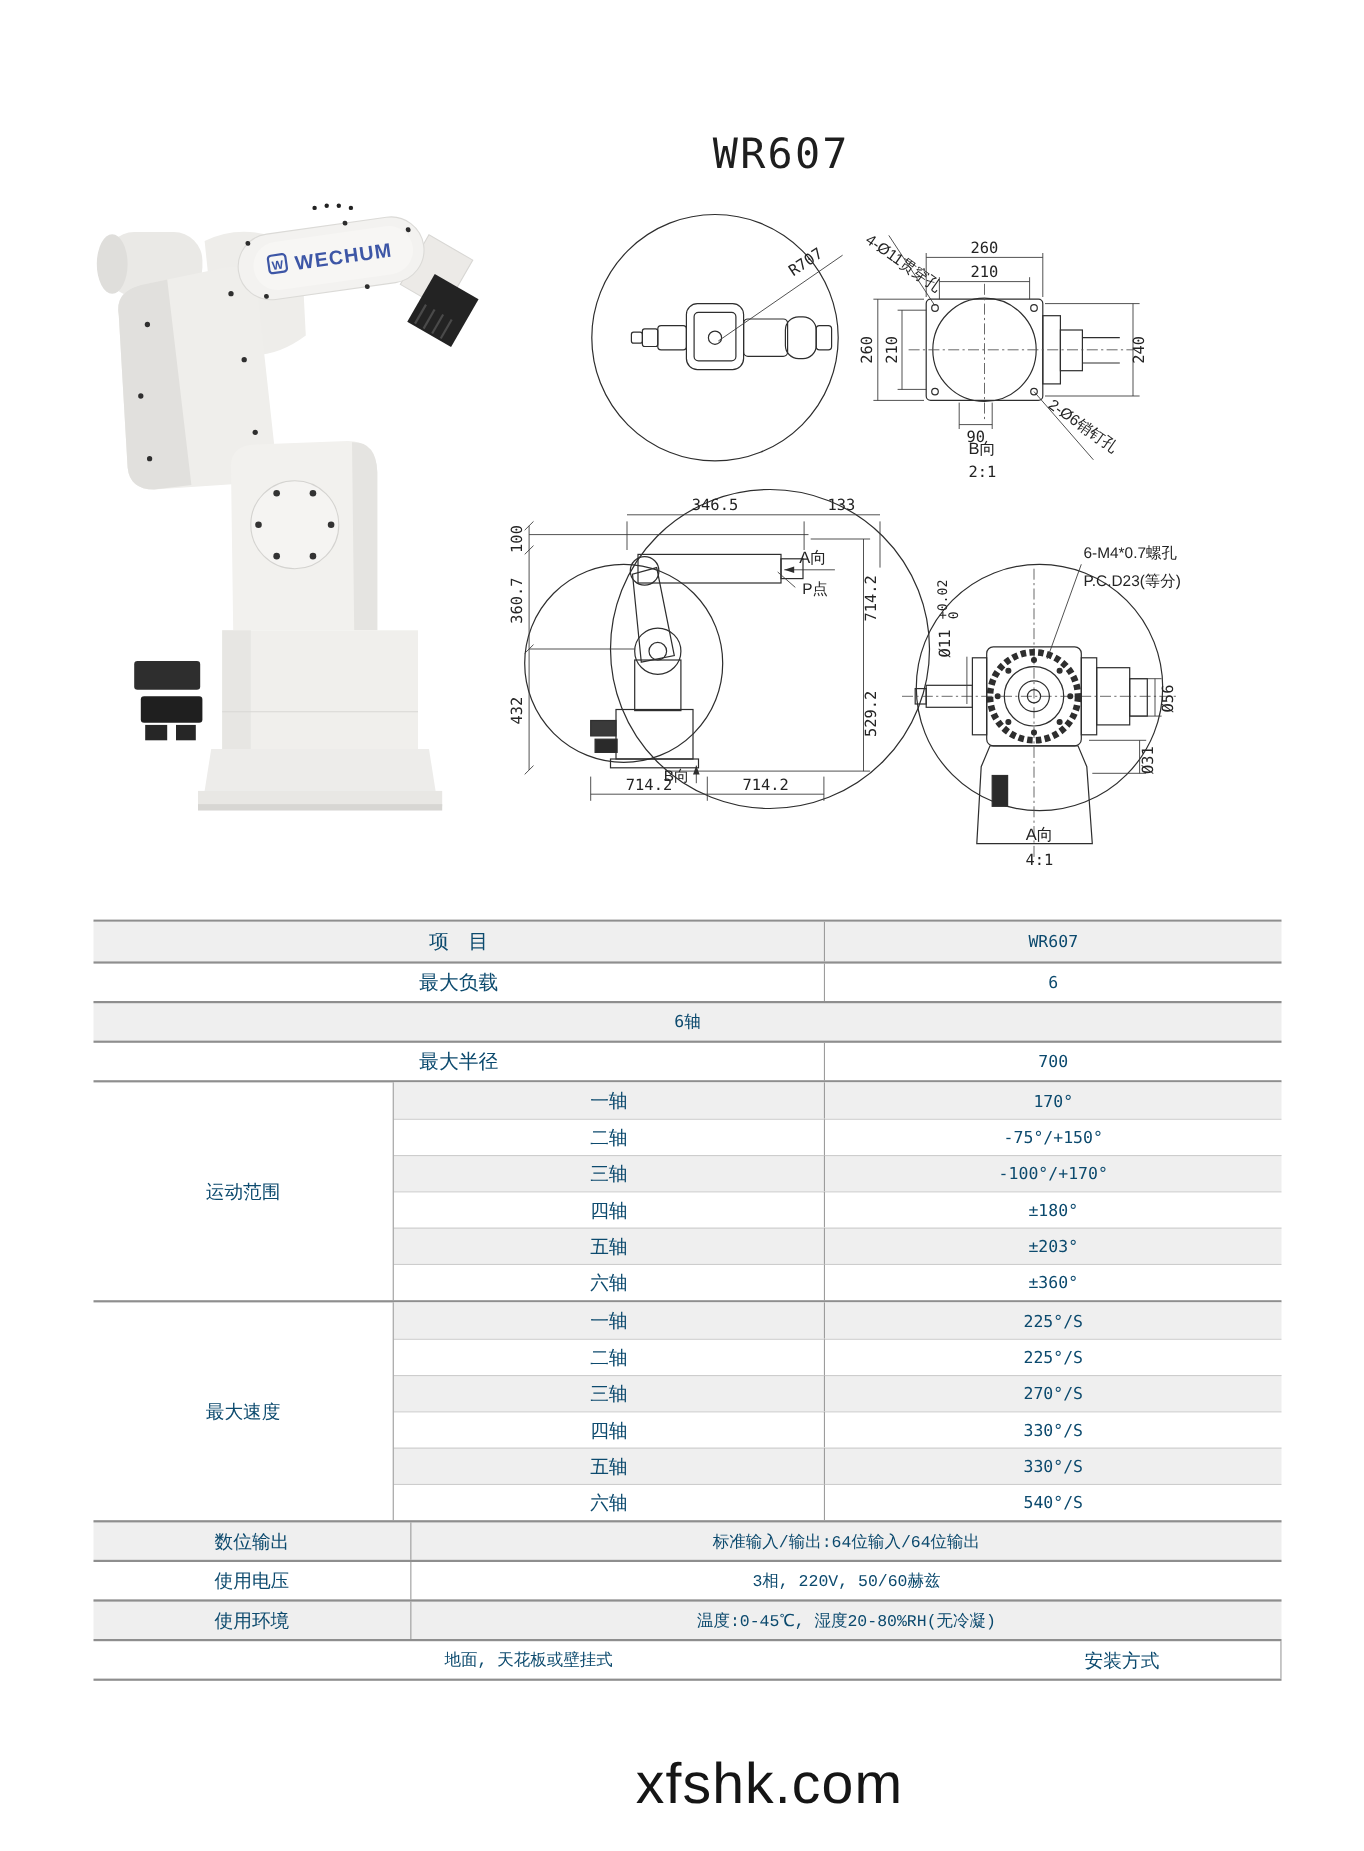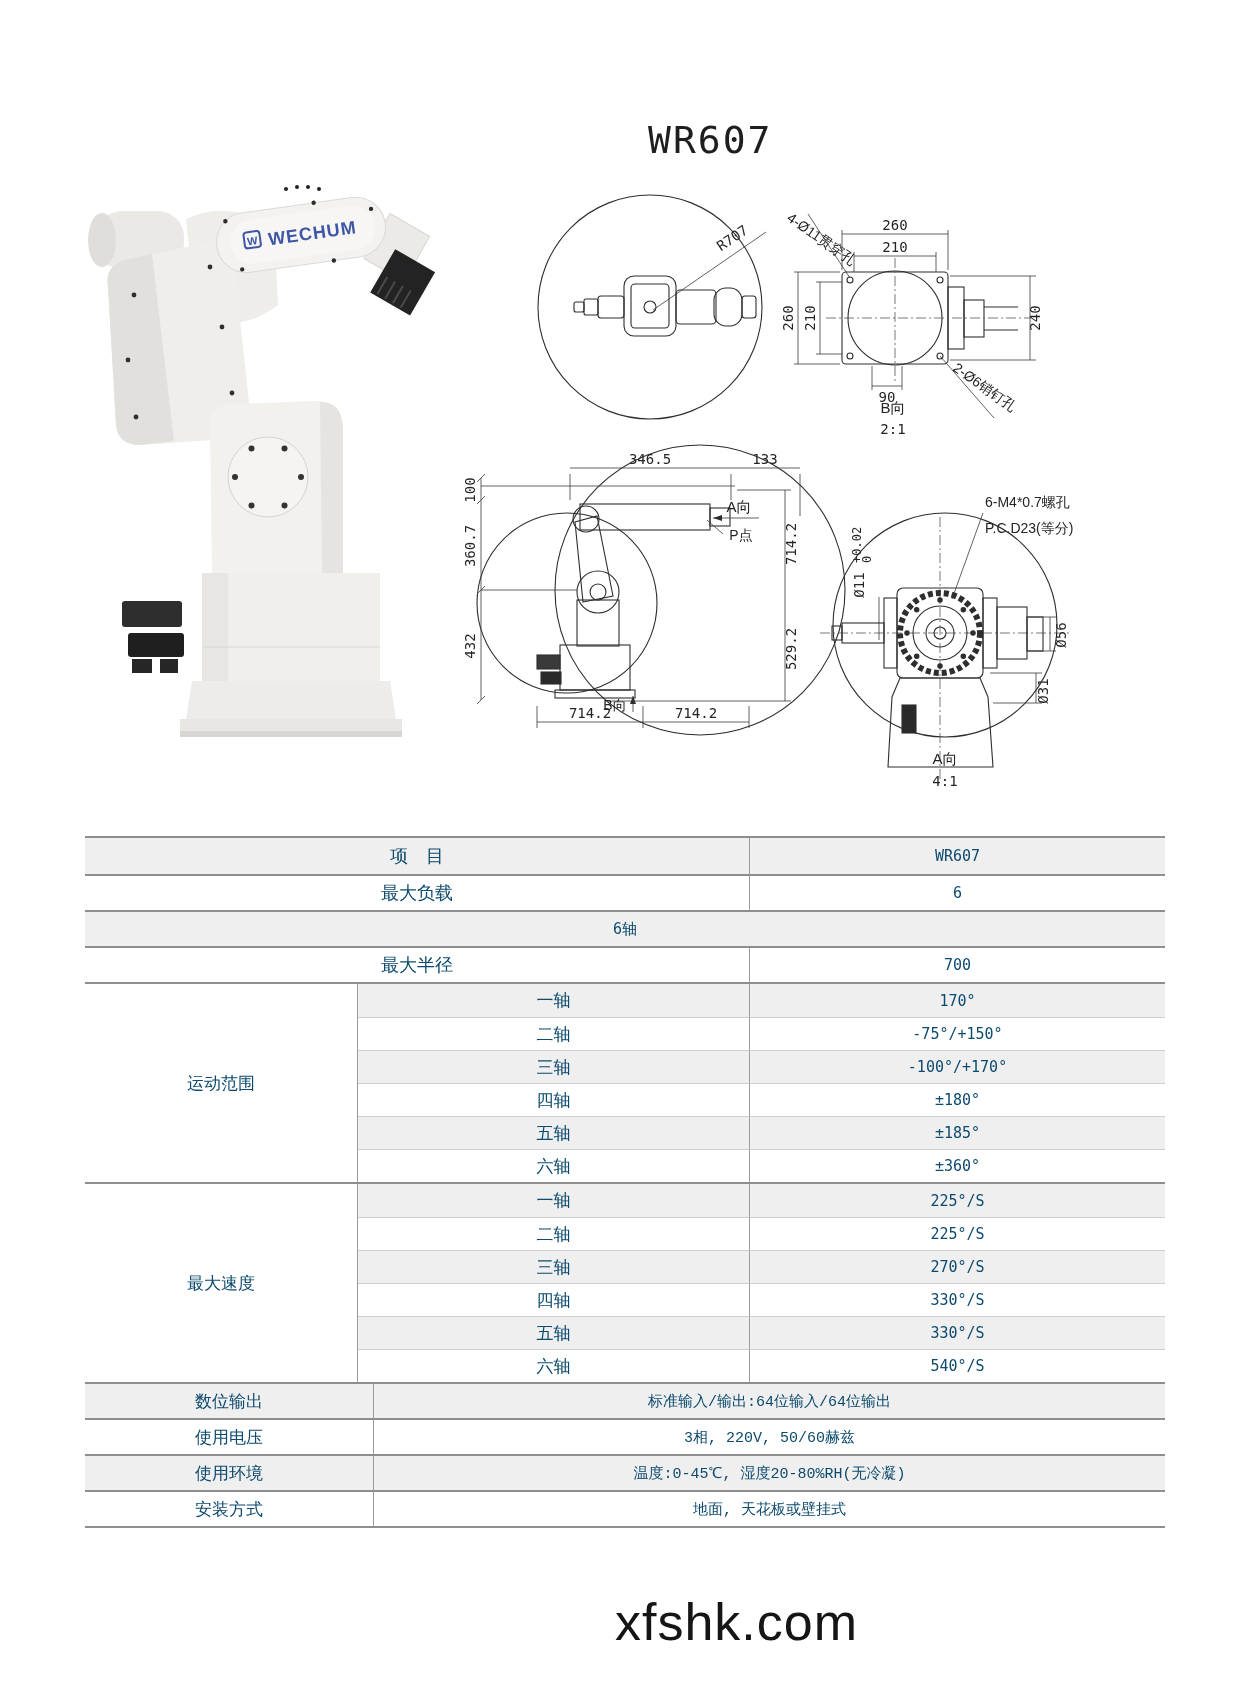--- a/index.html
+++ b/index.html
@@ -30,21 +30,21 @@
   .group-label{position:absolute;left:0;top:0;width:273px;height:100%;display:flex;
                align-items:center;justify-content:center;border-right:1px solid #9c9c9c;font-size:17px}
   .a-row{display:flex;height:33px;margin-left:273px}
   .a-axis{width:392px;border-right:1px solid #9c9c9c;font-size:17px}
   .a-val{flex:1;font-family:"DejaVu Sans Mono","Liberation Sans",monospace;font-size:15px}
   .a-row + .a-row .a-axis,.a-row + .a-row .a-val{border-top:1px solid #cdcdcd}
   .a-row.sh .a-axis,.a-row.sh .a-val{background:#efefef}
   .b-row{display:flex;height:36px;border-top:2px solid #8e8e8e}
   .c-blabel{width:289px;border-right:1px solid #9c9c9c;font-size:17px}
   .c-bval{flex:1;font-family:Liberation Mono, monospace;font-size:15px}
-  .watermark{position:absolute;left:615px;top:1592px;font-size:52px;letter-spacing:1px;color:#151515}
+  .watermark{position:absolute;left:578px;top:1592px;font-size:52px;letter-spacing:1px;color:#151515}
 </style>
 </head>
 <body>
 
 <div class="page">
 
   <div class="title">WR607</div>
 
   <svg class="drawing" style="left:78px;top:175px" width="360" height="562" viewBox="0 0 360 562">
     <g>
@@ -332,21 +332,21 @@
       <div class="a-row sh">
         <div class="cell a-axis">三轴</div>
         <div class="cell a-val">-100°/+170°</div>
       </div>
       <div class="a-row">
         <div class="cell a-axis">四轴</div>
         <div class="cell a-val">±180°</div>
       </div>
       <div class="a-row sh">
         <div class="cell a-axis">五轴</div>
-        <div class="cell a-val">±185°</div>
+        <div class="cell a-val">±203°</div>
       </div>
       <div class="a-row">
         <div class="cell a-axis">六轴</div>
         <div class="cell a-val">±360°</div>
       </div>
     </div>
 
     <div class="axis-group">
       <div class="group-label">最大速度</div>
       <div class="a-row sh">
@@ -381,21 +381,21 @@
     </div>
     <div class="b-row">
       <div class="cell c-blabel">使用电压</div>
       <div class="cell c-bval">3相, 220V, 50/60赫兹</div>
     </div>
     <div class="b-row stripe">
       <div class="cell c-blabel">使用环境</div>
       <div class="cell c-bval">温度:0-45℃, 湿度20-80%RH(无冷凝)</div>
     </div>
     <div class="b-row">
+      <div class="cell c-bval">地面, 天花板或壁挂式</div>
       <div class="cell c-blabel">安装方式</div>
-      <div class="cell c-bval">地面, 天花板或壁挂式</div>
     </div>
 
   </div>
 
   <div class="watermark">xfshk.com</div>
 
 </div>
 
 </body></html>

